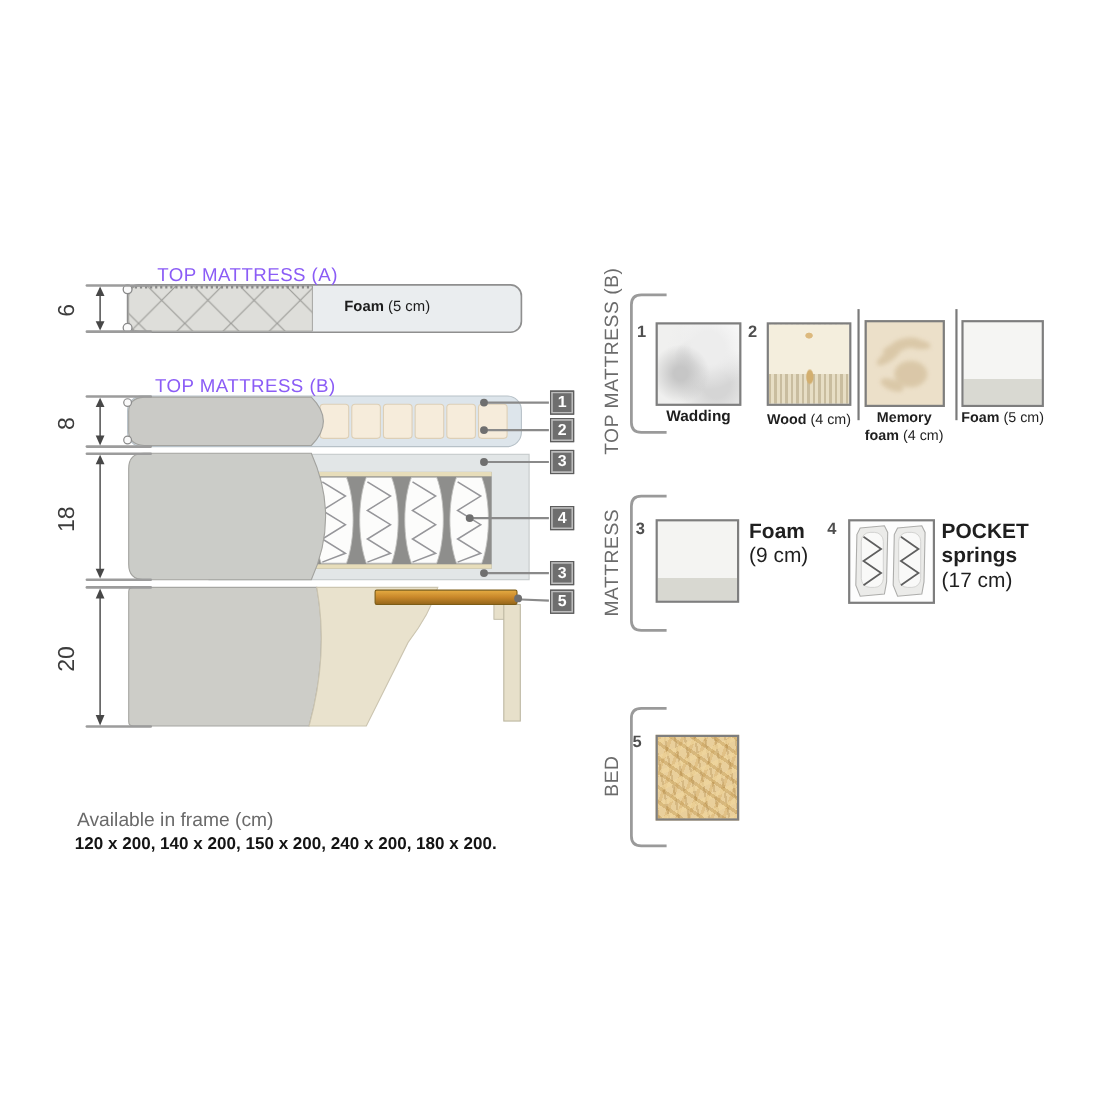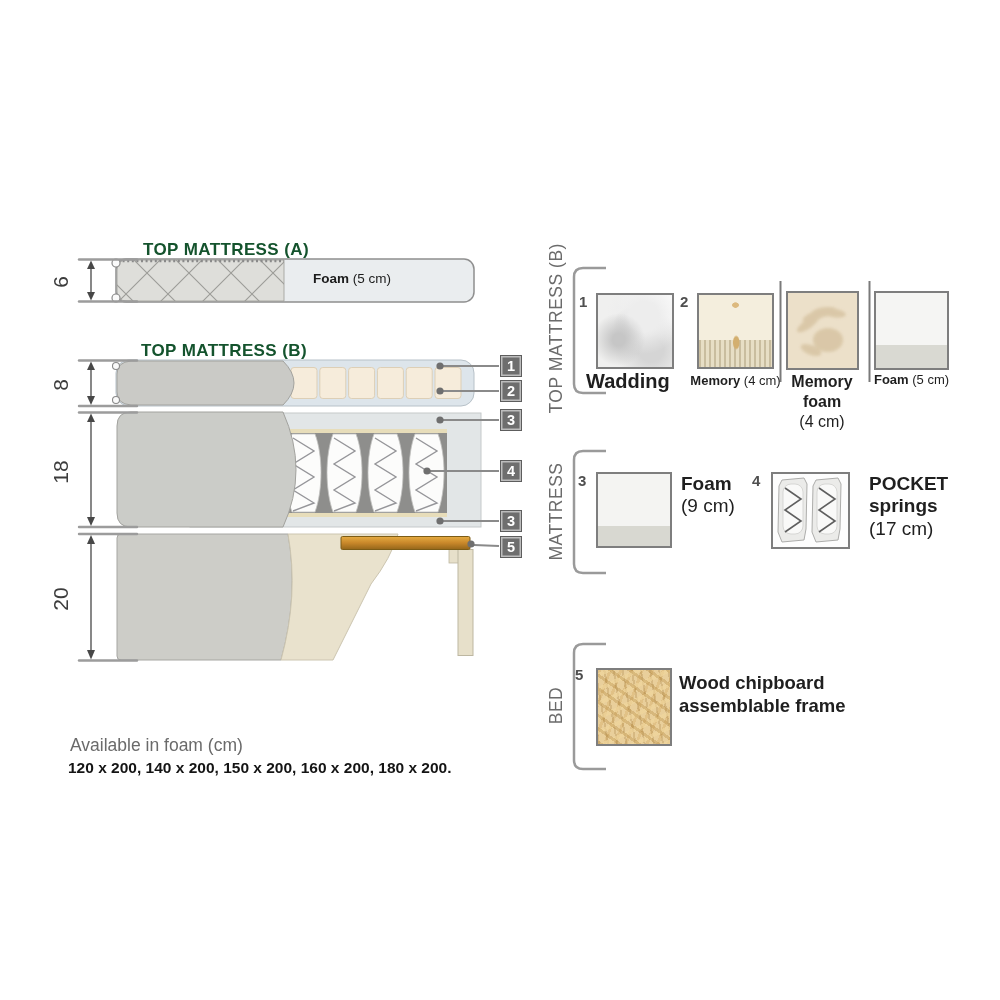--- a/index.html
+++ b/index.html
@@ -1,21 +1,21 @@
 <!DOCTYPE html>
 <html><head>
 <meta charset="utf-8">
 <style>
   html,body{margin:0;padding:0;background:#fff;}
   .canvas{position:relative;width:1000px;height:1000px;background:#ffffff;
           font-family:"Liberation Sans",sans-serif;overflow:hidden;}
   svg.art{position:absolute;left:0;top:0;pointer-events:none;}
 
   
-  .sec-title{position:absolute;font-size:17px;color:#14532d;letter-spacing:.4px;white-space:nowrap;font-weight:bold;}
+  .sec-title{position:absolute;font-size:17px;color:#8b5cf6;letter-spacing:.4px;white-space:nowrap;}
 
   
   .foam-inline{position:absolute;left:272px;top:271px;width:160px;text-align:center;
                font-size:13.5px;color:#1c1c1c;}
   .foam-inline b{font-weight:bold;}
 
   
   .dim-num{position:absolute;width:40px;text-align:center;transform:rotate(-90deg);
            font-size:21px;color:#3c3c3c;}
 
@@ -197,48 +197,48 @@
   <div class="badge" style="left:500px;top:380px;">2</div>
   <div class="badge" style="left:500px;top:409px;">3</div>
   <div class="badge" style="left:500px;top:460px;">4</div>
   <div class="badge" style="left:500px;top:510px;">3</div>
   <div class="badge" style="left:500px;top:536px;">5</div>
 
   <div class="leg-label" style="left:476px;top:323px;width:160px;">TOP MATTRESS (B)</div>
 
   <div class="leg-num" style="left:579px;top:293px;">1</div>
   <div class="swatch sw-wadding" style="left:596px;top:293px;width:78px;height:76px;"></div>
-  <div class="lbl" style="left:586px;top:370px;width:98px;font-size:20px;">
+  <div class="lbl" style="left:586px;top:370px;width:98px;text-align:center;font-size:14px;">
     <b>Wadding</b><span></span>
   </div>
 
   <div class="leg-num" style="left:680px;top:293px;">2</div>
   <div class="swatch sw-latex" style="left:697px;top:293px;width:77px;height:76px;"></div>
   <div class="lbl" style="left:682px;top:373px;width:107px;text-align:center;font-size:13px;">
-    <b>Memory</b><span class="nw"> (4 cm)</span>
+    <b>Wood</b><span class="nw"> (4 cm)</span>
   </div>
 
   <div class="swatch sw-memory" style="left:786px;top:291px;width:73px;height:79px;">
     <svg width="69" height="75" viewBox="0 0 69 75">
       <g fill="#d6c2a0" opacity="0.8" filter="url(#soft2)">
         <ellipse cx="40" cy="47" rx="15" ry="12"></ellipse>
         <ellipse cx="20" cy="31" rx="13" ry="4.5" transform="rotate(-35 20 31)"></ellipse>
         <ellipse cx="27" cy="23" rx="13" ry="4.5" transform="rotate(-20 27 23)"></ellipse>
         <ellipse cx="36" cy="19" rx="13" ry="4.8" transform="rotate(-8 36 19)"></ellipse>
         <ellipse cx="46" cy="20" rx="12" ry="4.3" transform="rotate(8 46 20)"></ellipse>
         <ellipse cx="23" cy="57" rx="11" ry="4.8" transform="rotate(22 23 57)"></ellipse>
       </g>
       <defs>
           <filter id="soft2">
             <feGaussianBlur stdDeviation="1.7"></feGaussianBlur>
           </filter>
         </defs>
     </svg>
   </div>
-  <div class="lbl" style="left:782px;top:372px;width:80px;text-align:center;font-size:16px;line-height:1.25;">
+  <div class="lbl" style="left:782px;top:372px;width:80px;text-align:center;font-size:13px;line-height:1.25;">
     <b>Memory foam</b><span class="nw"> (4 cm)</span>
   </div>
 
   <div class="swatch sw-foam5" style="left:874px;top:291px;width:75px;height:79px;"></div>
   <div class="lbl" style="left:863px;top:372px;width:97px;text-align:center;font-size:13px;">
     <b>Foam</b><span class="nw"> (5 cm)</span>
   </div>
 
   <div class="leg-label" style="left:496px;top:501px;width:120px;">MATTRESS</div>
 
@@ -254,28 +254,25 @@
       <g>
         <path d="M9,6 L31,4 L34,10 L33,55 L31,66 L9,68 L5,58 L6,12 Z" fill="#ebebe9" stroke="#adadab" stroke-width="1"></path>
         <rect x="10" y="10" width="20" height="50" rx="8" fill="#f9f9f8" stroke="#cfcfcd" stroke-width="0.8"></rect>
         <polyline points="12,14 28,25 12,36 28,47 12,58" fill="none" stroke="#5f5f5f" stroke-width="1.6"></polyline>
         <path d="M43,6 L65,4 L68,10 L67,55 L65,66 L43,68 L39,58 L40,12 Z" fill="#ebebe9" stroke="#adadab" stroke-width="1"></path>
         <rect x="44" y="10" width="20" height="50" rx="8" fill="#f9f9f8" stroke="#cfcfcd" stroke-width="0.8"></rect>
         <polyline points="46,14 62,25 46,36 62,47 46,58" fill="none" stroke="#5f5f5f" stroke-width="1.6"></polyline>
       </g>
     </svg>
   </div>
-  <div class="lbl" style="left:856px;top:473px;width:95px;font-size:19px;line-height:1.18;margin-left:13px;">
+  <div class="lbl" style="left:856px;top:473px;width:95px;font-size:19px;line-height:1.18;">
     <b>POCKET springs</b><span class="blk">(17 cm)</span>
   </div>
 
   <div class="leg-label" style="left:526px;top:695px;width:60px;">BED</div>
 
   <div class="leg-num" style="left:575px;top:666px;">5</div>
   <div class="swatch sw-chip" style="left:596px;top:668px;width:76px;height:78px;"></div>
-  <div class="lbl" style="left:679px;top:671px;width:175px;font-size:18.5px;line-height:1.25;">
-    <b>Wood chipboard assemblable frame</b><span></span>
-  </div>
-
-  <div class="foot-title">Available in foam (cm)</div>
-  <div class="foot-sizes">120 x 200, 140 x 200, 150 x 200, 160 x 200, 180 x 200.</div>
+
+  <div class="foot-title">Available in frame (cm)</div>
+  <div class="foot-sizes">120 x 200, 140 x 200, 150 x 200, 240 x 200, 180 x 200.</div>
 
 </div>
 
 </body></html>

